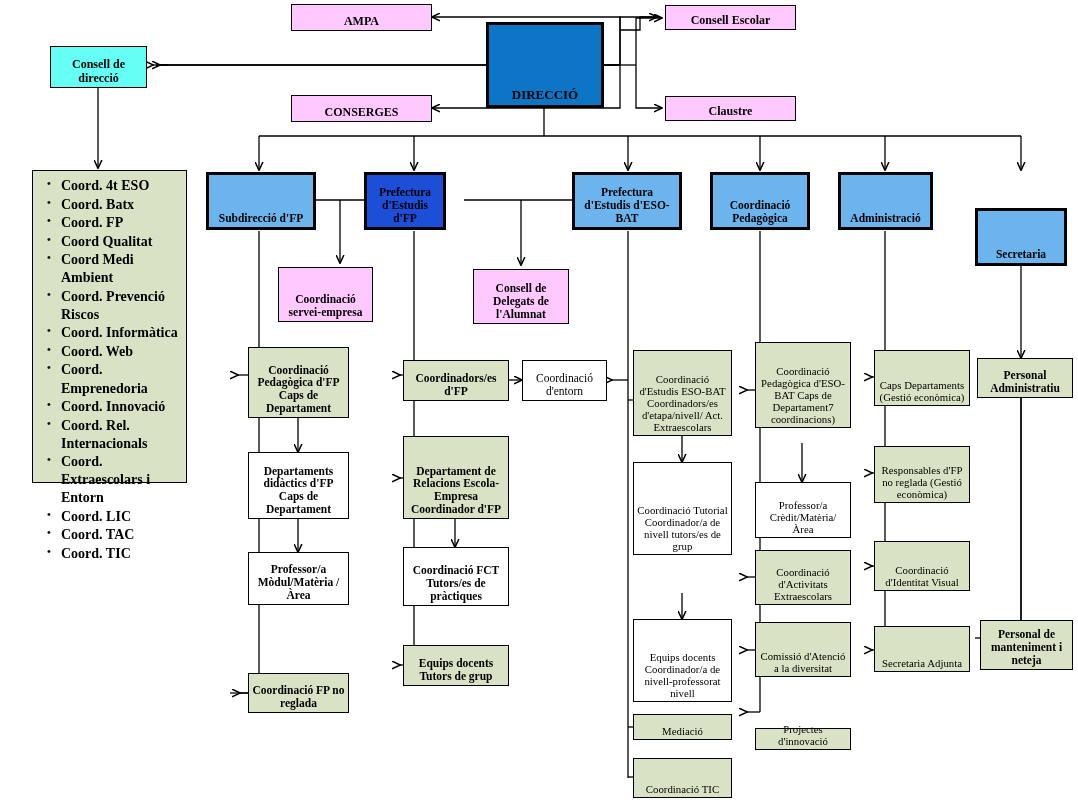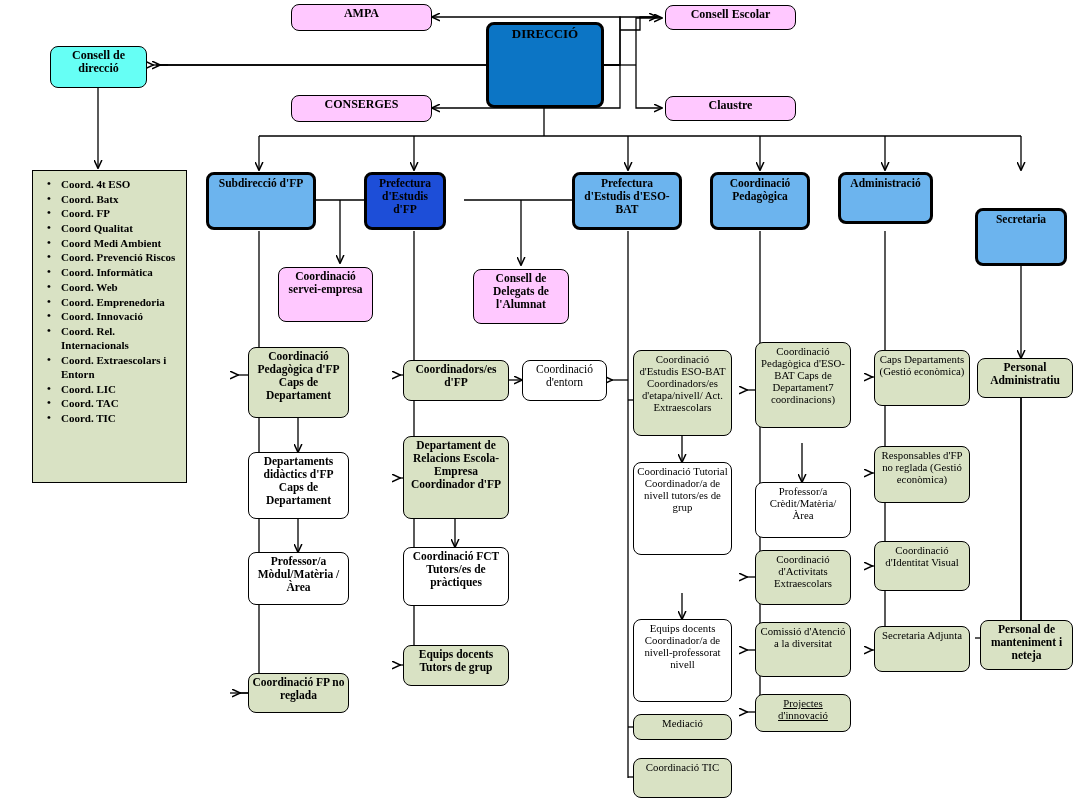--- a/index.html
+++ b/index.html
@@ -11,28 +11,27 @@
     background:#ffffff;
     font-family:"Liberation Serif", "DejaVu Serif", serif;
     overflow:hidden;
   }
   svg#wires{position:absolute;left:0;top:0;width:1078px;height:806px;pointer-events:none;}
 
   .node{
     position:absolute;
     box-sizing:border-box;
     display:flex;
-    align-items:flex-start;
+    align-items:flex-end;
     justify-content:center;
     text-align:center;
     line-height:1.12;
     color:#000000;
     z-index:3;
     padding:2px 3px;
-    border-radius:8px;
   }
   .node span{display:block;width:100%;}
 
   
   .thick{border:3px solid #000000;}
   .thin {border:1.3px solid #000000;}
 
   .c-blue  {background:#0C75C5;color:#000000;}
   .c-cyan  {background:#66FFF5;}
   .c-pink  {background:#FFC8FF;}
@@ -48,21 +47,21 @@
   .fs105{font-size:10.8px;}
 
   
   .listbox{
     position:absolute;
     box-sizing:border-box;
     background:#D9E2C4;
     border:1.4px solid #000;
     z-index:3;
     padding:6px 4px 6px 6px;
-    font-size:11px;
+    font-size:14px;
     font-weight:bold;
     line-height:1.29;
   }
   .listbox ul{margin:0;padding:0 0 0 22px;list-style:none;}
   .listbox li{position:relative;margin:0 0 0.5px 0;}
   .listbox li:before{
     content:"\2022";
     position:absolute;
     left:-14px;
     top:-1px;
@@ -232,21 +231,21 @@
   </div>
 
   <div class="node thick c-blue bold fs11" style="left:572px;top:172px;width:110px;height:58px;background:#6CB4EE;">
     <span>Prefectura d'Estudis d'ESO-BAT</span>
   </div>
 
   <div class="node thick c-blue bold fs11" style="left:710px;top:172px;width:100px;height:58px;background:#6CB4EE;">
     <span>Coordinació Pedagògica</span>
   </div>
 
-  <div class="node thick c-blue bold fs11" style="left:838px;top:172px;width:95px;height:52px;background:#6CB4EE;">
+  <div class="node thick c-blue bold fs11" style="left:838px;top:172px;width:95px;height:58px;background:#6CB4EE;">
     <span>Administració</span>
   </div>
 
   <div class="node thick c-blue bold fs11" style="left:975px;top:172px;width:92px;height:58px;background:#6CB4EE;margin-top:36px;">
     <span>Secretaria</span>
   </div>
 
   <div class="node thin c-pink bold fs11" style="left:278px;top:267px;width:95px;height:55px;">
     <span>Coordinació servei-empresa</span>
   </div>
@@ -320,21 +319,21 @@
   </div>
 
   <div class="node thin c-green normal fs105" style="left:755px;top:550px;width:96px;height:55px;">
     <span>Coordinació d'Activitats Extraescolars</span>
   </div>
 
   <div class="node thin c-green normal fs105" style="left:755px;top:622px;width:96px;height:55px;">
     <span>Comissió d'Atenció a la diversitat</span>
   </div>
 
-  <div class="node thin c-green normal fs105" style="left:755px;top:694px;width:96px;height:38px;text-decoration:underline;">
+  <div class="node thin c-green normal fs105" style="left:755px;top:728px;width:96px;height:22px;">
     <span>Projectes d'innovació</span>
   </div>
 
   <div class="node thin c-green normal fs105" style="left:874px;top:350px;width:96px;height:56px;">
     <span>Caps Departaments (Gestió econòmica)</span>
   </div>
 
   <div class="node thin c-green normal fs105" style="left:874px;top:446px;width:96px;height:57px;">
     <span>Responsables d'FP no reglada (Gestió econòmica)</span>
   </div>

